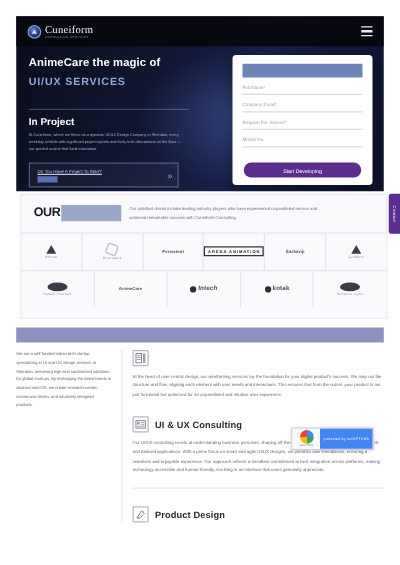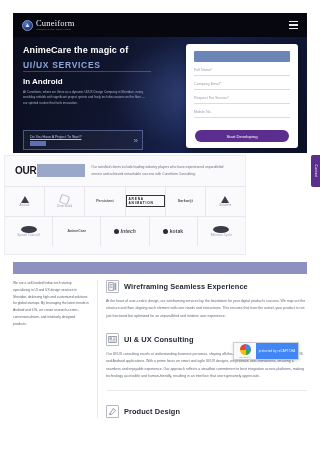--- a/index.html
+++ b/index.html
@@ -38,21 +38,21 @@
   .brand-name { color: #f2f4fb; font-size: 8.5px; letter-spacing: .2px; font-family: "Liberation Serif", serif; }
   .brand-tag { color: #7a829c; font-size: 2.4px; letter-spacing: .35px; margin-top: 1px; }
   .burger { display: flex; flex-direction: column; gap: 2px; cursor: pointer; }
   .burger i { display: block; width: 9px; height: 1.2px; background: #e8ebf5; }
 
   .hero-body { position: absolute; left: 10px; top: 32px; width: 150px; }
   .hero-l1 { color: #ffffff; font-size: 9px; font-weight: bold; letter-spacing: .1px; }
   .hero-l2 {
     margin-top: 5px; font-size: 8.5px; letter-spacing: .7px;
     color: #8fa6dd; font-weight: bold;
-    padding-bottom: 1px; border-bottom: 1px solid rgba(150,170,225,.35);
+    padding-bottom: 17px; border-bottom: 1px solid rgba(150,170,225,.35);
     width: 128px;
   }
   .hero-l3 { margin-top: 5px; color: #ffffff; font-size: 8px; font-weight: bold; }
   .hero-p { margin-top: 4px; color: #a9b2cb; font-size: 3.1px; line-height: 1.75; width: 124px; }
 
   .cta-wrap {
     position: absolute; left: 10px; top: 117px;
     width: 120px; height: 20px;
     border: 1px solid rgba(130,150,210,.5);
     background: rgba(255,255,255,.04);
@@ -78,22 +78,22 @@
   }
   .f-btn {
     position: absolute; left: 9px; right: 9px; bottom: 6px;
     height: 12px; border-radius: 8px;
     background: #5b2d8e; color: #fff;
     font-size: 4.2px; display: flex; align-items: center; justify-content: center;
   }
 
   
   .clients {
-    position: absolute; left: 4px; top: 155px;
-    width: 242px; height: 100px; background: #fafafc;
+    position: absolute; left: 16px; top: 155px;
+    width: 294px; height: 100px; background: #fafafc;
     border: 1px solid #ececf2;
   }
   .cl-head { display: flex; align-items: center; padding: 8px 10px 0 10px; gap: 6px; }
   .cl-title { display: flex; align-items: center; }
   .cl-our { font-size: 10px; font-weight: bold; color: #17181d; letter-spacing: -.3px; }
   .cl-hl { width: 48px; height: 13px; background: #9aa7c9; margin-left: 1px; }
   .cl-sub { font-size: 3.4px; color: #6a6f7c; line-height: 2; max-width: 160px; }
 
   .logo-grid { margin-top: 8px; }
   .logo-row { display: flex; border-top: 1px solid #e6e6ec; }
@@ -185,21 +185,21 @@
       <div class="burger">
         <i></i>
           <i></i>
           <i></i>
       </div>
     </div>
 
     <div class="hero-body">
       <div class="hero-l1">AnimeCare the magic of</div>
       <div class="hero-l2">UI/UX SERVICES</div>
-      <div class="hero-l3">In Android</div>
+      <div class="hero-l3">In Project</div>
       <div class="hero-p">At Cuneiform, where we thrive as a dynamic UI/UX Design Company in Sheridan, every weekday unfolds with significant project sprints and lively tech discussions on the floor — our spirited routine that fuels innovation.</div>
     </div>
 
     <div class="cta-wrap">
       <div>
         <div class="cta-text">Do You Have A Project To Start?</div>
         <div class="cta-pill"></div>
       </div>
       <div class="cta-arrow">»</div>
     </div>
@@ -305,21 +305,20 @@
           <div class="sec-head">
             <span class="sec-icon">
               <svg width="9" height="9" viewBox="0 0 12 12">
                 <rect x="1" y="1" width="6" height="10" fill="none" stroke="#7d828e" stroke-width="1"></rect>
                 <line x1="2" y1="3.5" x2="6" y2="3.5" stroke="#7d828e" stroke-width=".8"></line>
                 <line x1="2" y1="5.5" x2="6" y2="5.5" stroke="#7d828e" stroke-width=".8"></line>
                 <line x1="2" y1="7.5" x2="6" y2="7.5" stroke="#7d828e" stroke-width=".8"></line>
                 <rect x="8.5" y="1" width="2.5" height="10" fill="#9aa0ac"></rect>
               </svg>
             </span>
-            <span class="sec-title">Wireframing Seamless Experience</span>
           </div>
           <div class="sec-p">At the heart of user-centric design, our wireframing services lay the foundation for your digital product's success. We map out the structure and flow, aligning each element with user needs and interactions. This ensures that from the outset, your product is not just functional but optimized for an unparalleled and intuitive user experience.</div>
         </div>
 
         <div class="sec-gap"></div>
 
         <div>
           <div class="sec-head">
             <span class="sec-icon">
               <svg width="9" height="9" viewBox="0 0 12 12">

